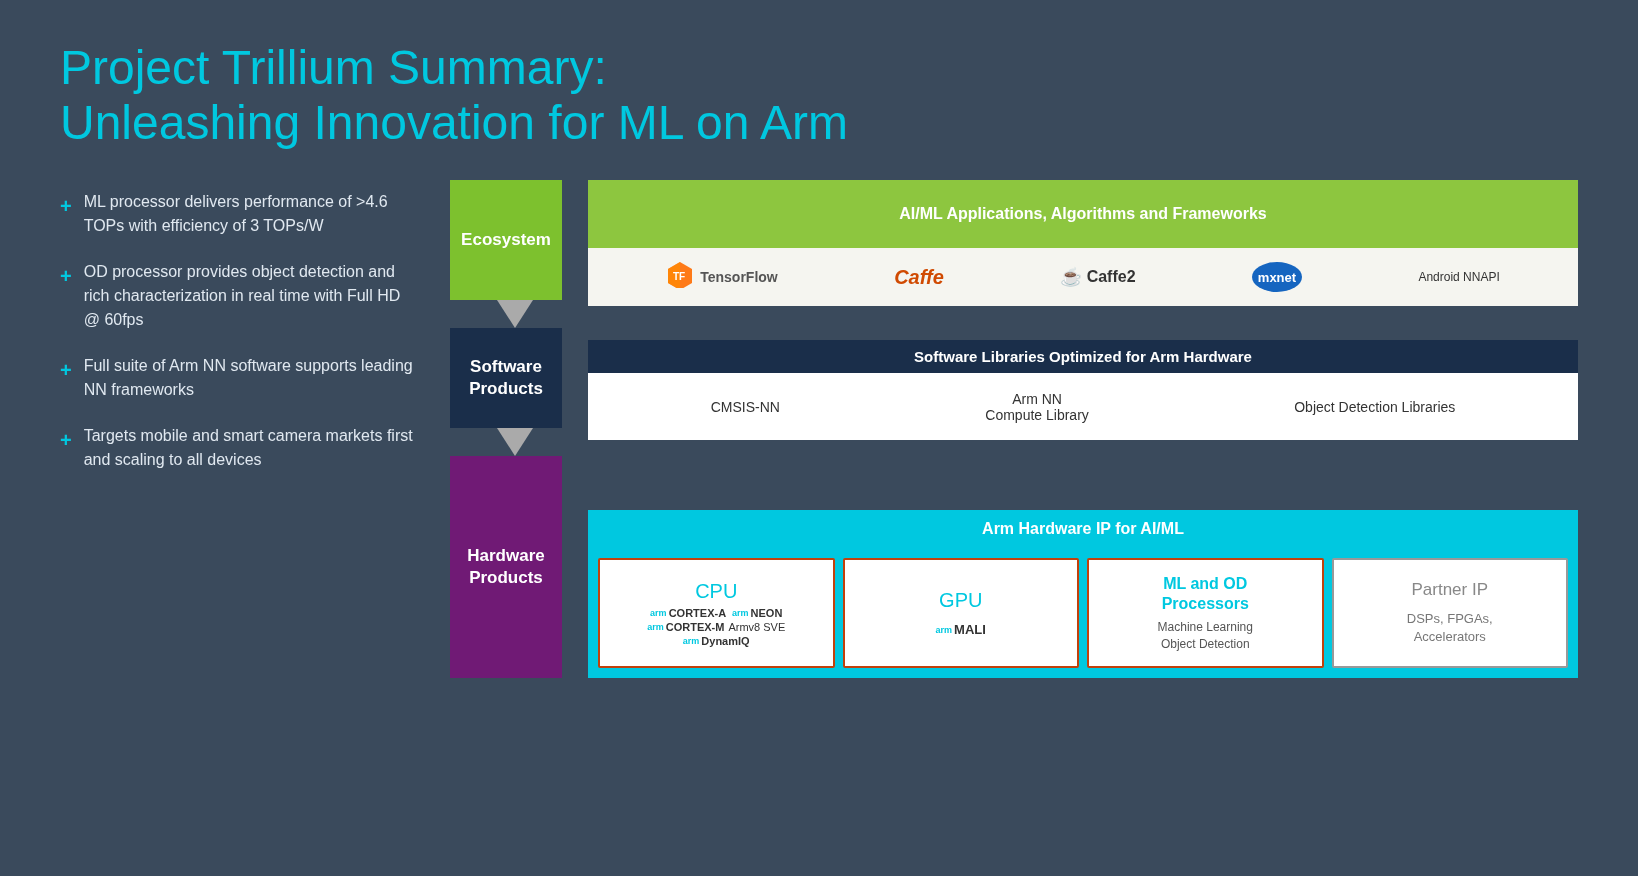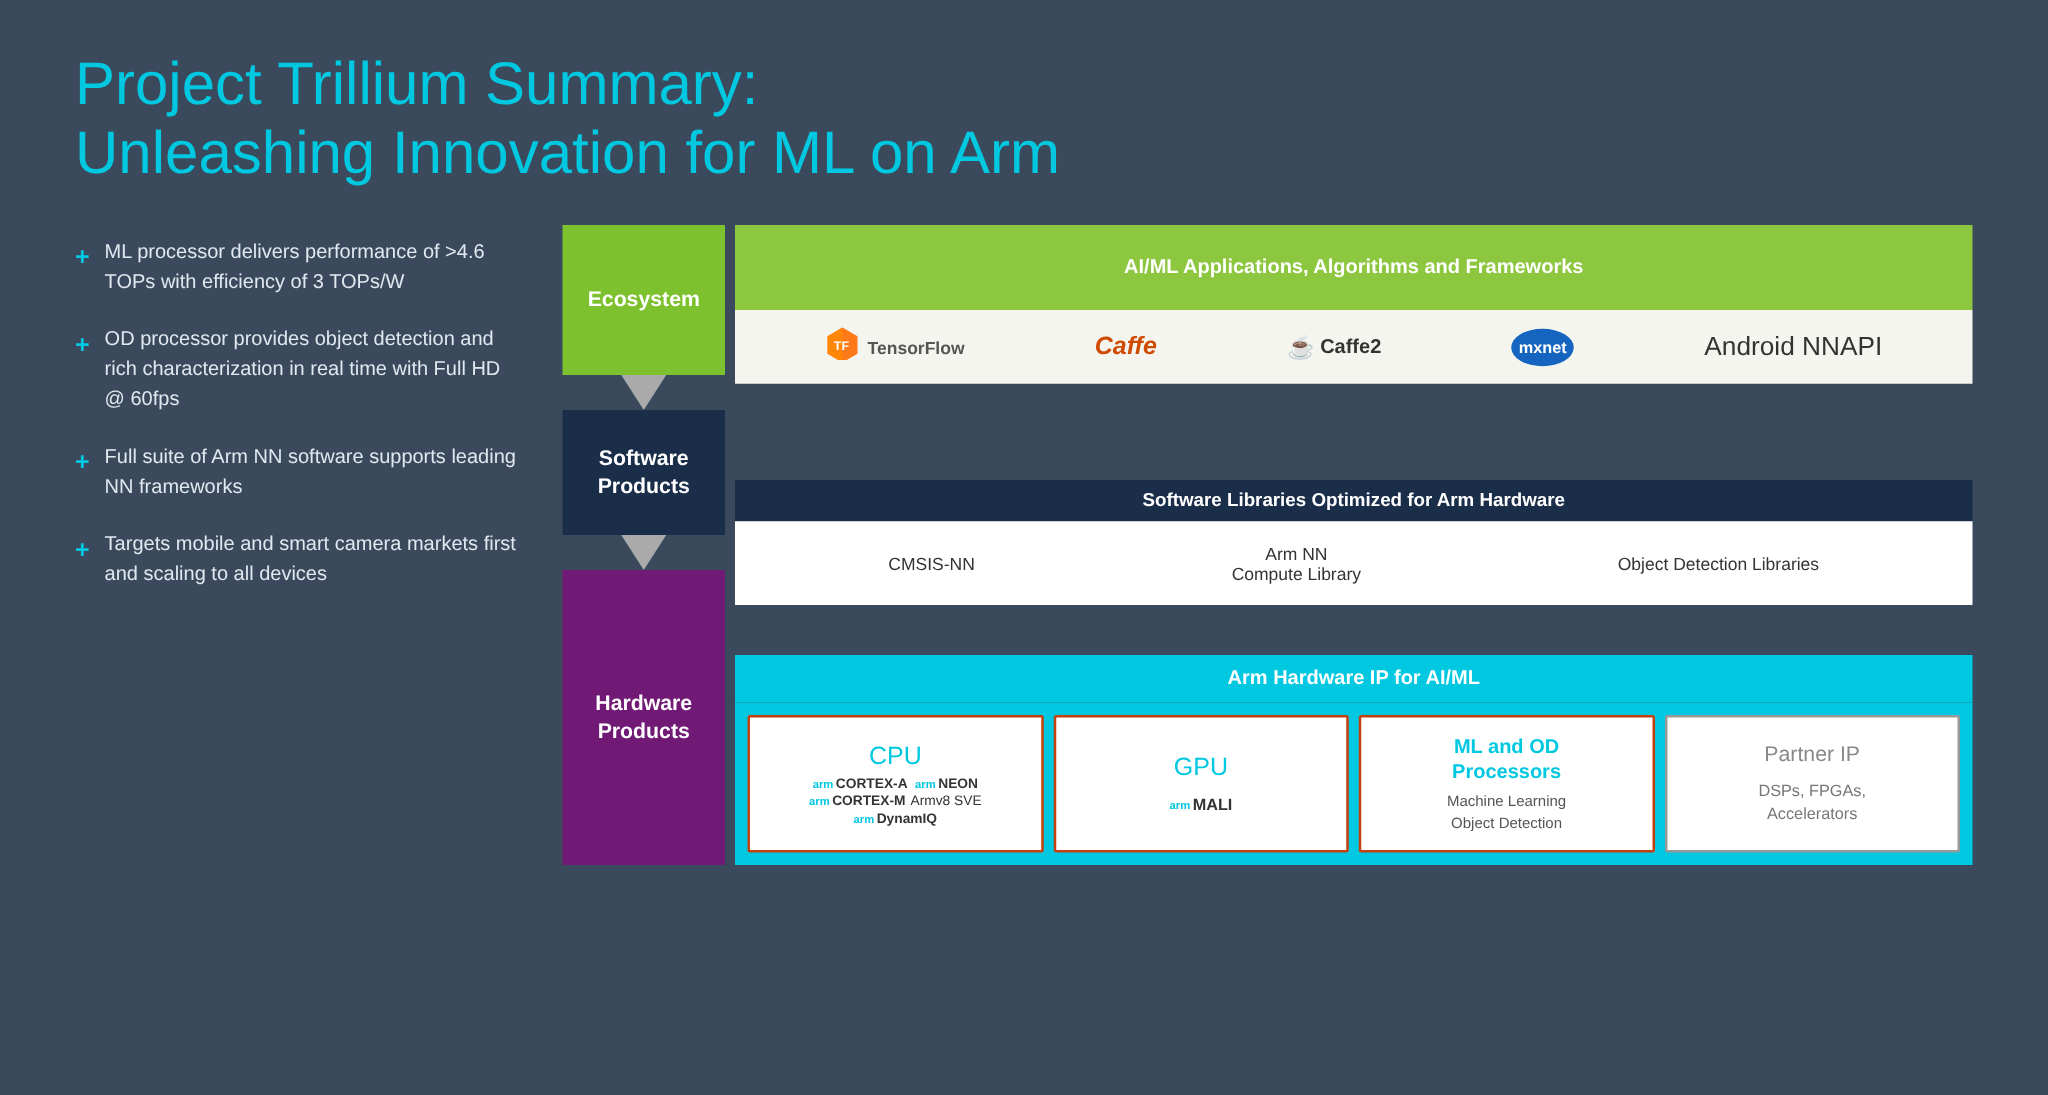--- a/index.html
+++ b/index.html
@@ -61,21 +61,21 @@
     
     .diagram {
       flex: 1;
       display: flex;
       flex-direction: column;
       gap: 0;
     }
 
     
     .label-cell {
-      width: 130px;
+      width: 112px;
       flex-shrink: 0;
       display: flex;
       align-items: center;
       justify-content: center;
       font-weight: bold;
       font-size: 17px;
       text-align: center;
       padding: 10px 12px;
       color: white;
       line-height: 1.3;
@@ -147,21 +147,21 @@
       height: 30px;
       display: flex;
       align-items: center;
       justify-content: center;
       font-size: 13px;
       font-weight: bold;
     }
 
     .nnapi-logo {
       color: #333;
-      font-size: 21px;
+      font-size: 12px;
       font-weight: 500;
     }
 
     
     .software-header {
       background: #1a2e4a;
       padding: 8px 16px;
       font-weight: bold;
       font-size: 15px;
       color: white;
@@ -371,38 +371,38 @@
             </div>
 
             <div class="logo-item">
               <span class="nnapi-logo">Android NNAPI</span>
             </div>
           </div>
         </div>
 
         <div style="height:28px;"></div>
 
-        <div style="height:100px; display:flex; flex-direction:column;margin-top:44px;">
+        <div style="height:100px; display:flex; flex-direction:column;">
           <div class="software-header">Software Libraries Optimized for Arm Hardware</div>
           <div class="software-content">
             <div class="sw-item">
               <div class="sw-item-title">CMSIS-NN</div>
             </div>
             <div class="sw-item">
               <div style="font-size:14px; font-weight:normal; color:#333;">Arm NN<br>Compute Library</div>
             </div>
             <div class="sw-item">
               <div class="sw-item-title">Object Detection Libraries</div>
             </div>
           </div>
         </div>
 
         <div style="height:28px;"></div>
 
-        <div style="flex:1; display:flex; flex-direction:column; min-height:160px;">
+        <div style="flex:1; display:flex; flex-direction:column; min-height:160px;margin-top:30px;">
           <div class="hardware-header">Arm Hardware IP for AI/ML</div>
           <div class="hardware-content">
 
             <div class="hw-card">
               <div class="hw-card-title">CPU</div>
               <div style="display:flex; flex-direction:column; align-items:center; gap:2px;">
                 <div style="font-size:11px; color:#333; display:flex; align-items:center; gap:2px;">
                   <span style="font-size:9px;color:#00c8e0;font-weight:bold;">arm</span>
                     <span style="font-weight:bold;font-size:11px;">CORTEX-A</span>
                   <span style="margin-left:4px;font-size:9px;color:#00c8e0;font-weight:bold;">arm</span>

